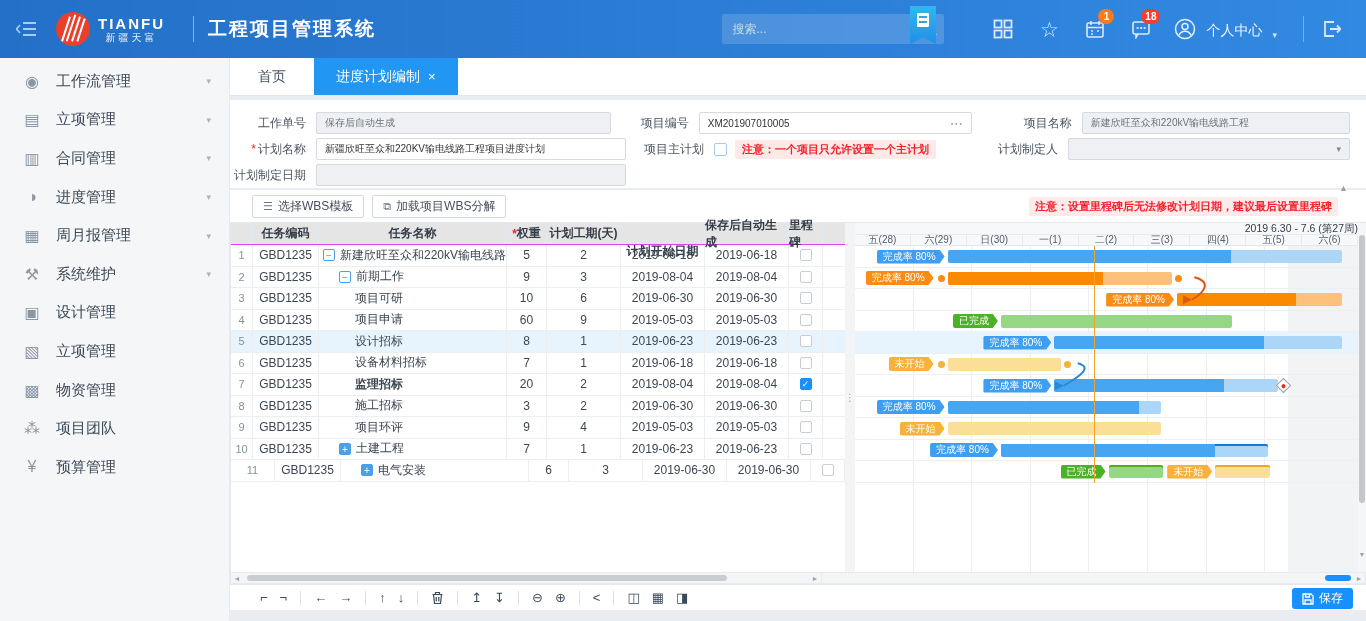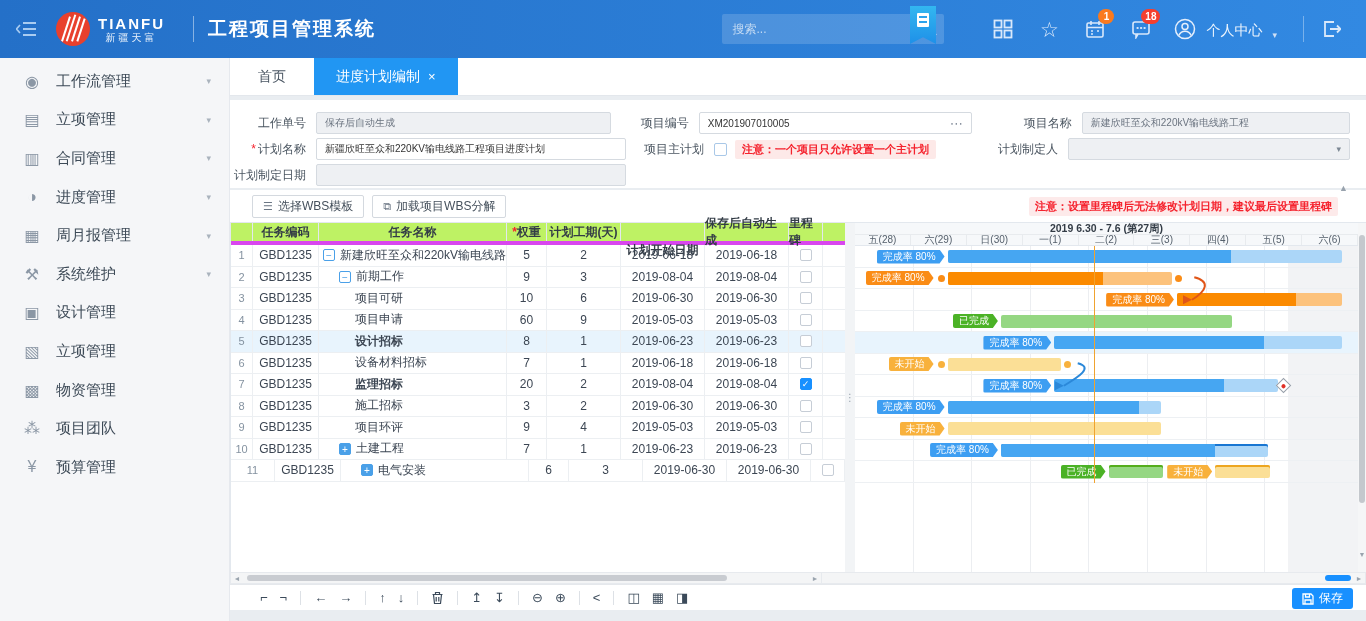--- a/index.html
+++ b/index.html
@@ -71,38 +71,38 @@
   .gantt-panel{flex:1;background:#fff;margin-top:2px;display:flex;flex-direction:column;min-height:0}
   .wbs-row{flex:0 0 32px;display:flex;align-items:center;padding:0 14px 0 22px;position:relative}
   .wbs-btn{height:23px;border:1px solid #d4d9df;background:#fff;border-radius:2px;font-size:12px;color:#45505c;padding:0 10px;display:flex;align-items:center;gap:5px;cursor:pointer;margin-right:8px;font-family:inherit}
   .wbs-btn .bicon{color:#6b7684;font-size:11px}
   .mile-warning{margin-left:auto;background:#fdeaea;color:#f5222d;font-size:11px;font-weight:bold;padding:2px 6px;border-radius:2px;margin-right:14px}
   .collapse-arrow{position:absolute;right:18px;top:-7px;color:#98a2ad;font-size:9px;cursor:pointer}
 
   
   .split{flex:0 0 350px;display:flex;min-width:0}
   .grid-table{flex:0 0 592px;border-top:1px solid #e3e8ee;border-left:1px solid #e3e8ee;font-size:12px}
-  .t-head{display:flex;height:22px;background:#bef264;border-bottom:4px solid #d946ef;color:#333c46;font-weight:bold}
+  .t-head{display:flex;height:22px;background:#e5e5e5;border-bottom:1px solid #d946ef;color:#333c46;font-weight:bold}
   .t-head .tc{display:flex;align-items:center;justify-content:center;border-right:1px solid #e3e8ee;height:100%}
   .t-row{display:flex;height:21.5px;border-bottom:1px solid #eceff2;background:#fff}
   .t-row.sel{background:#e8f4fd}
   .t-row .tc{display:flex;align-items:center;justify-content:center;border-right:1px solid #eceff2;height:100%;overflow:hidden;white-space:nowrap}
   .tc.name{justify-content:flex-start;padding-left:4px}
   .tc.num{color:#8492a0;font-size:11px}
   .tree-box{width:12px;height:12px;border-radius:2px;font-size:10px;line-height:11px;text-align:center;margin-right:5px;flex:0 0 12px;cursor:pointer}
   .tree-minus{border:1px solid #4aa0e8;color:#4aa0e8;background:#fff}
   .tree-plus{background:#4aa0e8;color:#fff;border:1px solid #4aa0e8}
   .mcheck{width:12px;height:12px;border:1px solid #c6cdd6;border-radius:2px;background:#fff;cursor:pointer}
   .mcheck.on{background:#1890ff;border-color:#1890ff;color:#fff;font-size:9px;line-height:11px;text-align:center}
   .bold{font-weight:bold}
 
   .splitter{flex:0 0 6px;background:#f2f4f6;border-top:1px solid #e3e8ee;display:flex;align-items:center;justify-content:center;color:#9aa4ae;font-size:10px;cursor:col-resize}
 
   .gantt{flex:1;min-width:0;border-top:1px solid #e3e8ee;display:flex;flex-direction:column;position:relative}
-  .g-week{height:11.5px;background:#f6f8fa;border-bottom:1px solid #e8ebee;font-size:10.5px;font-weight:bold;color:#333c46;text-align:center;line-height:11px}
+  .g-week{height:11.5px;background:#f6f8fa;border-bottom:1px solid #e8ebee;font-size:10.5px;font-weight:normal;color:#333c46;text-align:right;line-height:11px}
   .g-days{height:11.5px;background:#f6f8fa;border-bottom:1px solid #e3e8ee;display:flex}
   .g-day{flex:1;font-size:10px;color:#55606c;text-align:center;line-height:10.5px;border-right:1px solid #e8ebee}
   .g-body{flex:1;position:relative;background-image:repeating-linear-gradient(to right,transparent 0,transparent 57.6px,#eceef1 57.6px,#eceef1 58.6px)}
   .g-weekend{position:absolute;top:0;bottom:0;left:86%;right:0;background:#f2f3f5;z-index:0}
   .g-rows{position:absolute;left:0;right:0;top:0;height:237px;z-index:1}
   .g-row{height:21.5px;border-bottom:1px solid #edf0f3;position:relative}
   .g-row.sel{background:#e8f4fd}
   .today-line{position:absolute;top:0;height:237px;width:1px;background:#f0a32f;z-index:2}
   .gbar{position:absolute;top:4px;height:13px;border-radius:2px;z-index:3;overflow:hidden}
   .gbar .fill{position:absolute;left:0;top:0;bottom:0}
@@ -409,21 +409,21 @@
                     <div class="tc" style="width: 74px;">9</div>
                     <div class="tc" style="width: 84px;">2019-05-03</div>
                     <div class="tc" style="width: 84px;">2019-05-03</div>
                     <div class="tc" style="width: 34px;">
                       <div class="mcheck"></div>
                     </div>
                   </div>
                   <div class="t-row sel">
                     <div class="tc num" style="width: 22px;">5</div>
                     <div class="tc" style="width: 66px;">GBD1235</div>
-                    <div class="tc name" style="width: 188px; padding-left: 36px; font-weight: bold;">
+                    <div class="tc name" style="width: 188px; padding-left: 36px;">
                       <div style="display: inline; white-space: nowrap;">设计招标</div>
                     </div>
                     <div class="tc" style="width: 40px;">8</div>
                     <div class="tc" style="width: 74px;">1</div>
                     <div class="tc" style="width: 84px;">2019-06-23</div>
                     <div class="tc" style="width: 84px;">2019-06-23</div>
                     <div class="tc" style="width: 34px;">
                       <div class="mcheck"></div>
                     </div>
                   </div>

